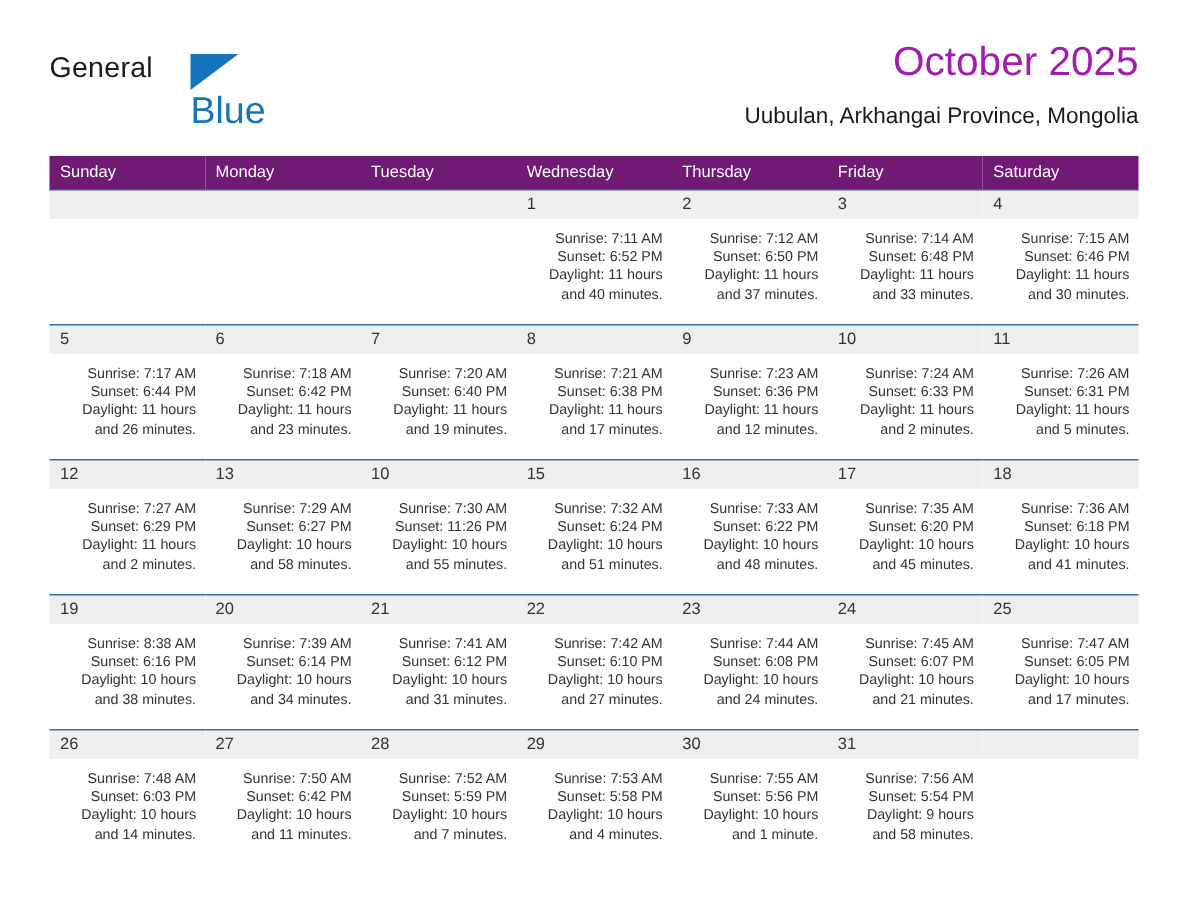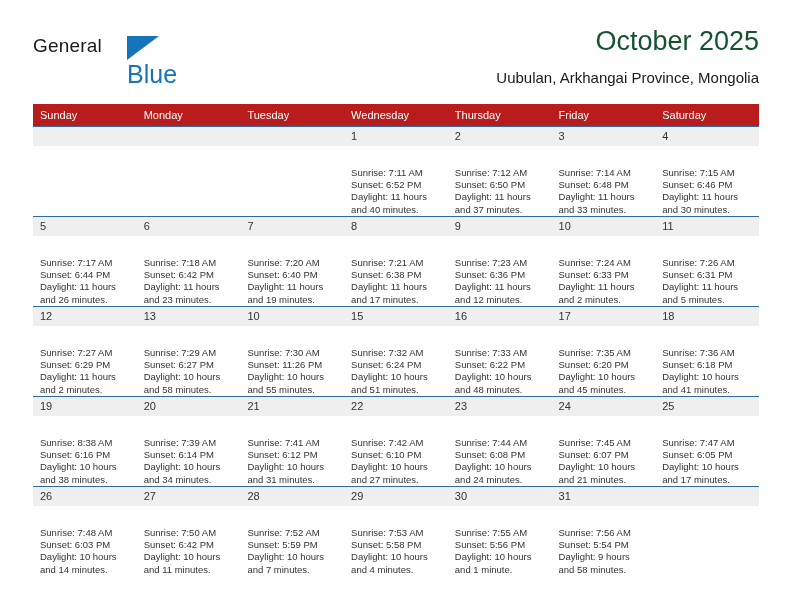--- a/index.html
+++ b/index.html
@@ -49,42 +49,42 @@
     line-height: 28px;
     height: 28px;
   }
   .title-block {
     position: absolute;
     right: 0; top: 0;
     text-align: right;
   }
   .cal-title {
     font-size: 27px;
-    color: #14532d;
+    color: #a21caf;
     line-height: 34px;
     white-space: nowrap;
   }
   .cal-subtitle {
     margin-top: 10px;
     font-size: 15px;
     color: #1a1a1a;
     line-height: 19px;
     white-space: nowrap;
     margin-left: 26px;
   }
   
   .calendar {
     position: absolute;
     left: 33px; top: 104px;
     width: 726px;
     border-collapse: collapse;
     table-layout: fixed;
   }
   .calendar th {
-    background: #b91c1c;
+    background: #701a75;
     color: #ffffff;
     font-size: 11px;
     font-weight: normal;
     text-align: left;
     padding: 5px 0 5px 7px;
     height: 22px;
     border: none;
   }
   .calendar td {
     width: 103.71px;
@@ -101,21 +101,22 @@
   .daynum {
     display: block;
     background: #efefef;
     font-size: 11px;
     color: #333333;
     padding: 3px 0 3px 7px;
     line-height: 13px;
     height: 19px;
   }
   .daybody {
-    padding: 21px 6px 0 7px;
+    padding: 8px 6px 0 7px;
+    text-align: right;
   }
   .daybody div {
     font-size: 9.5px;
     color: #333333;
     line-height: 12.2px;
     white-space: nowrap;
   }
   .empty .daynum { background: #efefef; }
 </style>
 </head>

